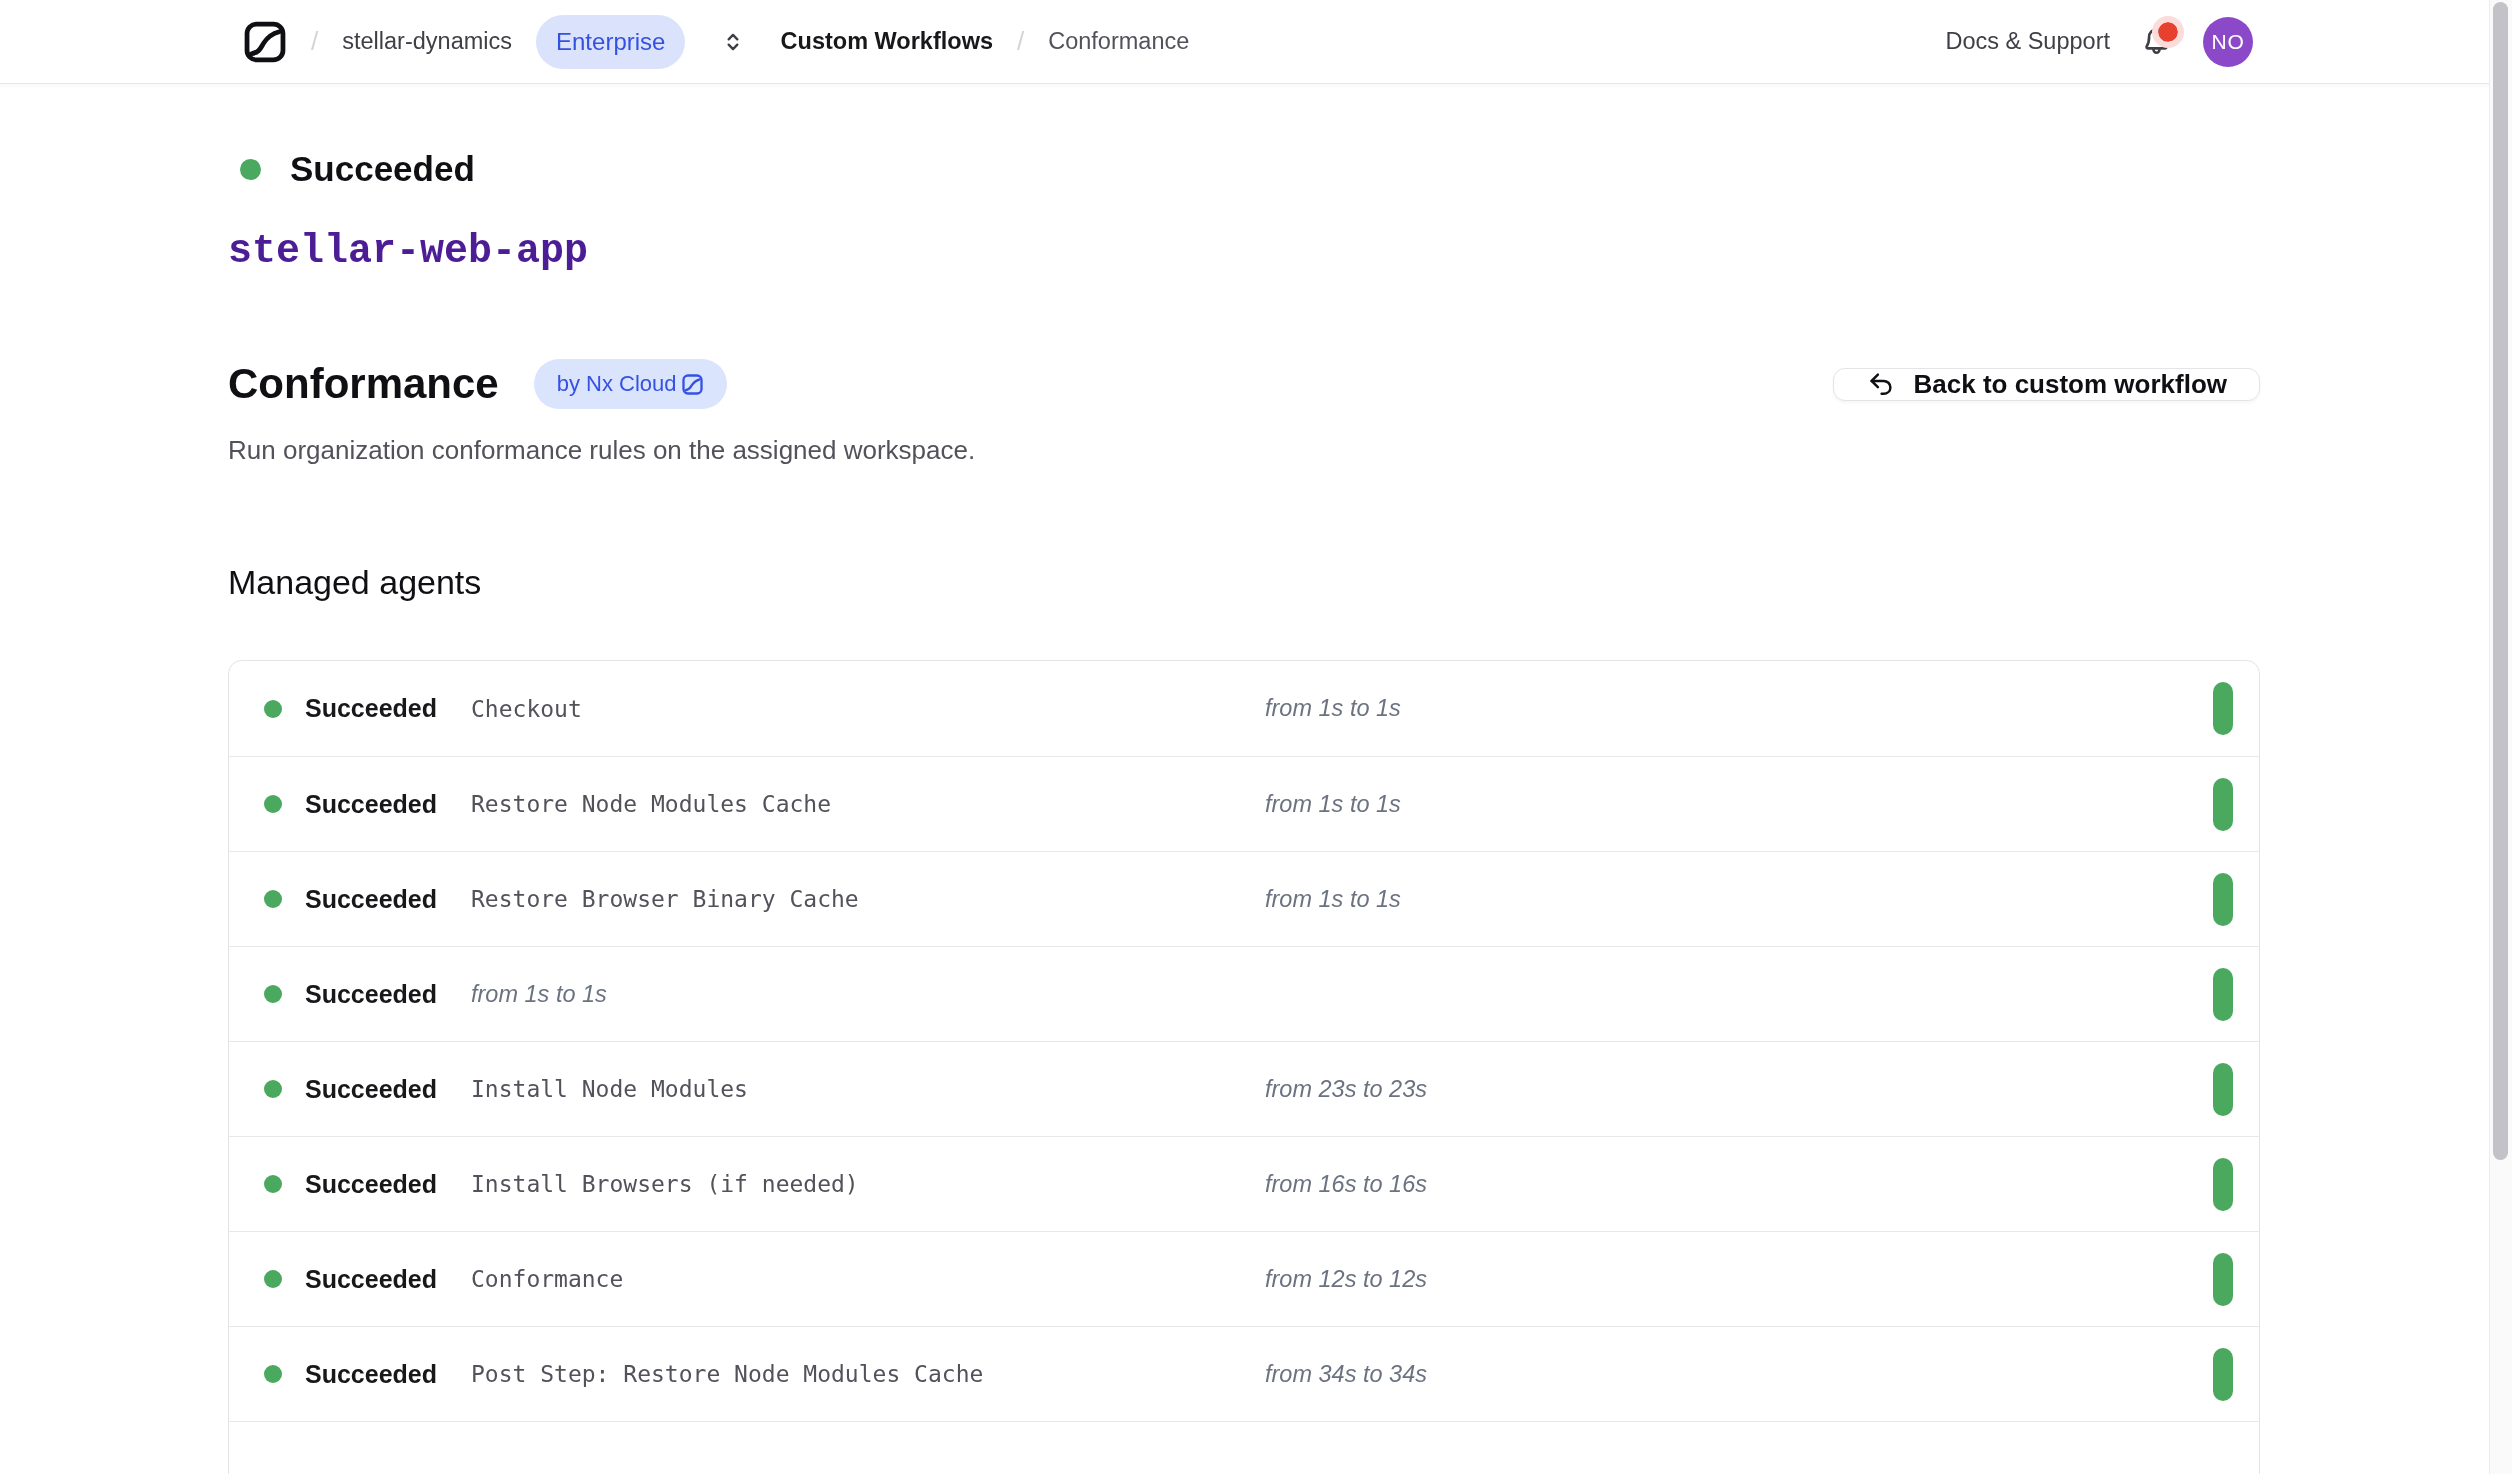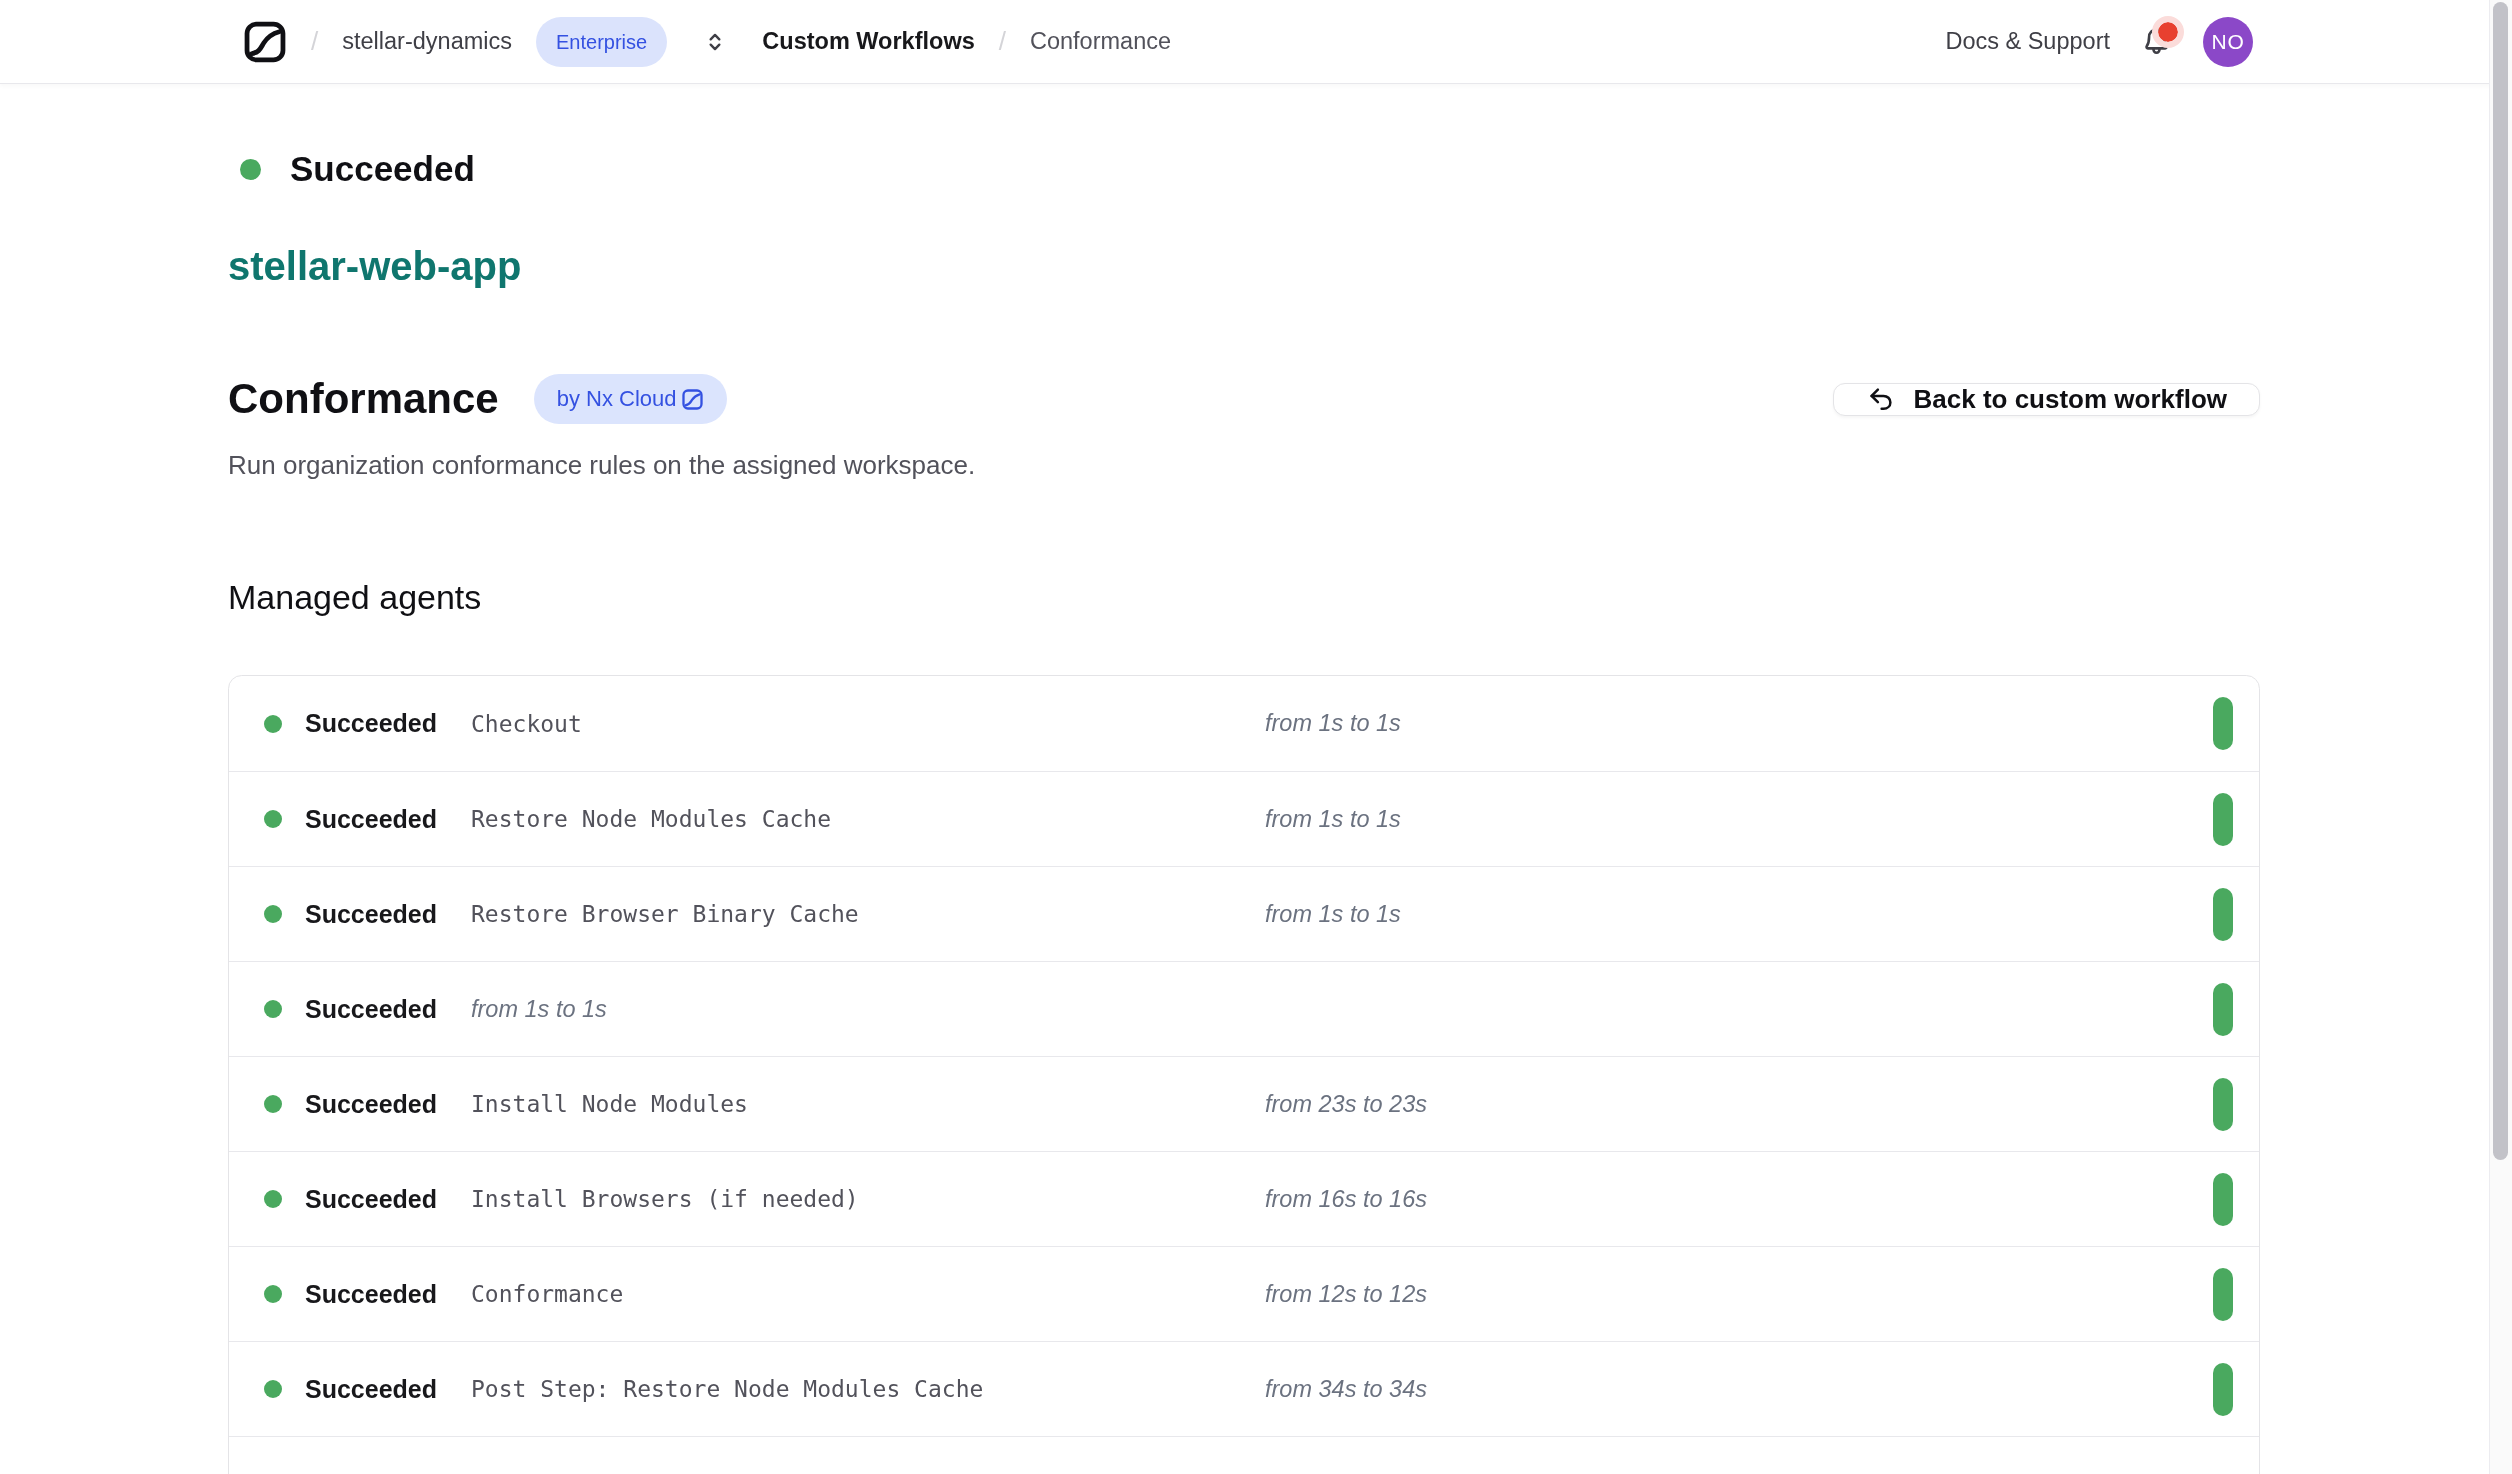--- a/index.html
+++ b/index.html
@@ -12,21 +12,21 @@
     height: 84px; display: flex; align-items: center;
     padding: 0 55px 0 243px; border-bottom: 1.5px solid #e8e8ec;
     box-shadow: 0 1.5px 4.6px rgba(0,0,0,0.03); background: #fff;
     position: relative; z-index: 2;
   }
   .crumb-group { display: flex; align-items: center; gap: 24px; }
   .logo-box { width: 44px; height: 44px; display: flex; align-items: center; justify-content: center; cursor: pointer; }
   .slash { color: #d4d4d8; font-size: 26px; font-weight: 300; }
   .crumb-org { color: #3f3f46; font-size: 23.5px; cursor: pointer; }
   .pill-badge {
-    background: #dbe3fc; color: #3451e1; font-size: 20px; font-weight: 500;
+    background: #dbe3fc; color: #3451e1; font-size: 24px; font-weight: 500;
     padding: 15px 20px; border-radius: 759px; line-height: 1;
   }
   .switcher { margin: 0 10.6px; cursor: pointer; display: flex; align-items: center; }
   .crumb-section { color: #18181b; font-size: 23.5px; font-weight: 600; cursor: pointer; }
   .crumb-page { color: #52525b; font-size: 23.5px; }
   .header-right { margin-left: auto; display: flex; align-items: center; gap: 30px; padding-right: 204px; }
   .docs-link { color: #3f3f46; font-size: 23.5px; cursor: pointer; }
   .bell-wrap { position: relative; cursor: pointer; display: flex; }
   .bell-dot {
     position: absolute; top: -9px; right: -10.6px; width: 20px; height: 20px;
@@ -38,21 +38,21 @@
     color: #fff; font-size: 21px; font-weight: 500; display: flex;
     align-items: center; justify-content: center; cursor: pointer; letter-spacing: 0.8px;
   }
 
   
   .main { padding: 65px 252px 0 228px; }
   .status-line { display: flex; align-items: center; gap: 29px; margin-left: 12px; }
   .status-dot { width: 21px; height: 21px; border-radius: 50%; background: #4aa95f; }
   .status-text { font-size: 35px; font-weight: 600; color: #101014; }
 
-  .workspace-title { margin-top: 55px; font-size: 40px; font-weight: 700; color: #0f766e; }
+  .workspace-title { margin-top: 40px; font-size: 40px; font-weight: 700; color: #4c1d95; font-family: Liberation Mono, monospace; }
 
   .section-head-row { margin-top: 85px; display: flex; align-items: center; }
   .section-title-group { display: flex; align-items: center; gap: 35px; }
   .section-title { font-size: 42px; font-weight: 700; color: #101014; }
   .nx-badge {
     display: flex; align-items: center; gap: 4px; background: #dbe4fd;
     color: #3451e1; font-size: 22px; font-weight: 500; padding: 12px 23px;
     border-radius: 25px; cursor: pointer;
   }
   .back-btn {

